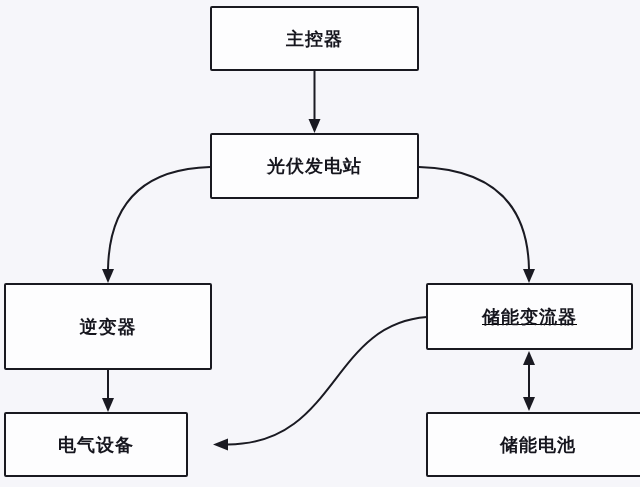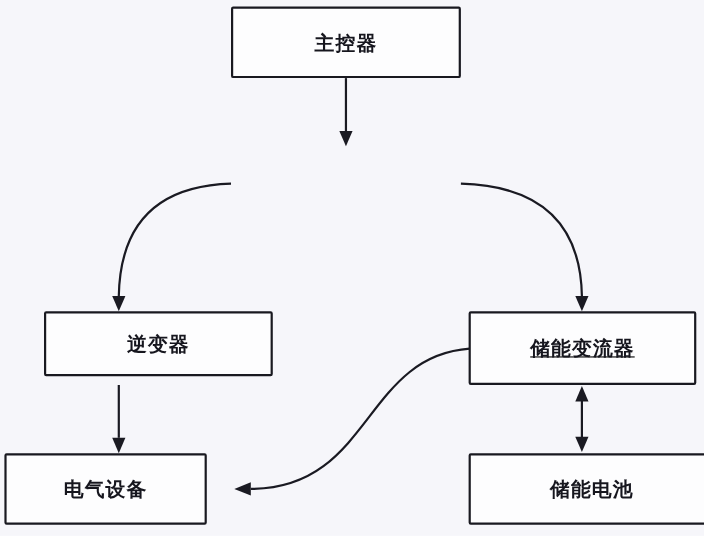--- a/index.html
+++ b/index.html
@@ -44,21 +44,21 @@
   }
   .node .label {
     font-size: 18px;
     font-weight: bold;
     color: #16161e;
     letter-spacing: 1px;
     white-space: nowrap;
   }
   .node-main-controller     { left: 210px; top: 6px;   width: 209px; height: 65px; }
   .node-pv-station          { left: 210px; top: 133px; width: 209px; height: 66px; }
-  .node-inverter            { left: 4px;   top: 283px; width: 208px; height: 59px; margin-left: 36px; }
+  .node-inverter            { left: 4px;   top: 283px; width: 208px; height: 87px; }
   .node-storage-converter   { left: 426px; top: 283px; width: 207px; height: 67px; text-decoration: underline; }
   .node-electrical-equipment{ left: 4px;   top: 412px; width: 184px; height: 65px; }
   .node-storage-battery     { left: 426px; top: 412px; width: 224px; height: 65px; }
 </style>
 </head>
 <body>
 
 <div class="canvas">
 
   <svg class="edges-svg" viewBox="0 0 640 487" aria-hidden="true">
@@ -92,20 +92,23 @@
       <path class="wire" d="M529,364 L529,399"></path>
       <path class="head" d="M529,351 L523,365 L535,365 Z"></path>
       <path class="head" d="M529,411 L523,397 L535,397 Z"></path>
     </g>
   </svg>
 
   <div class="node node-main-controller">
     <span class="label">主控器</span>
   </div>
 
+  <div class="node node-pv-station">
+    <span class="label">光伏发电站</span>
+  </div>
 
   <div class="node node-inverter">
     <span class="label">逆变器</span>
   </div>
 
   <div class="node node-storage-converter">
     <span class="label">储能变流器</span>
   </div>
 
   <div class="node node-electrical-equipment">

